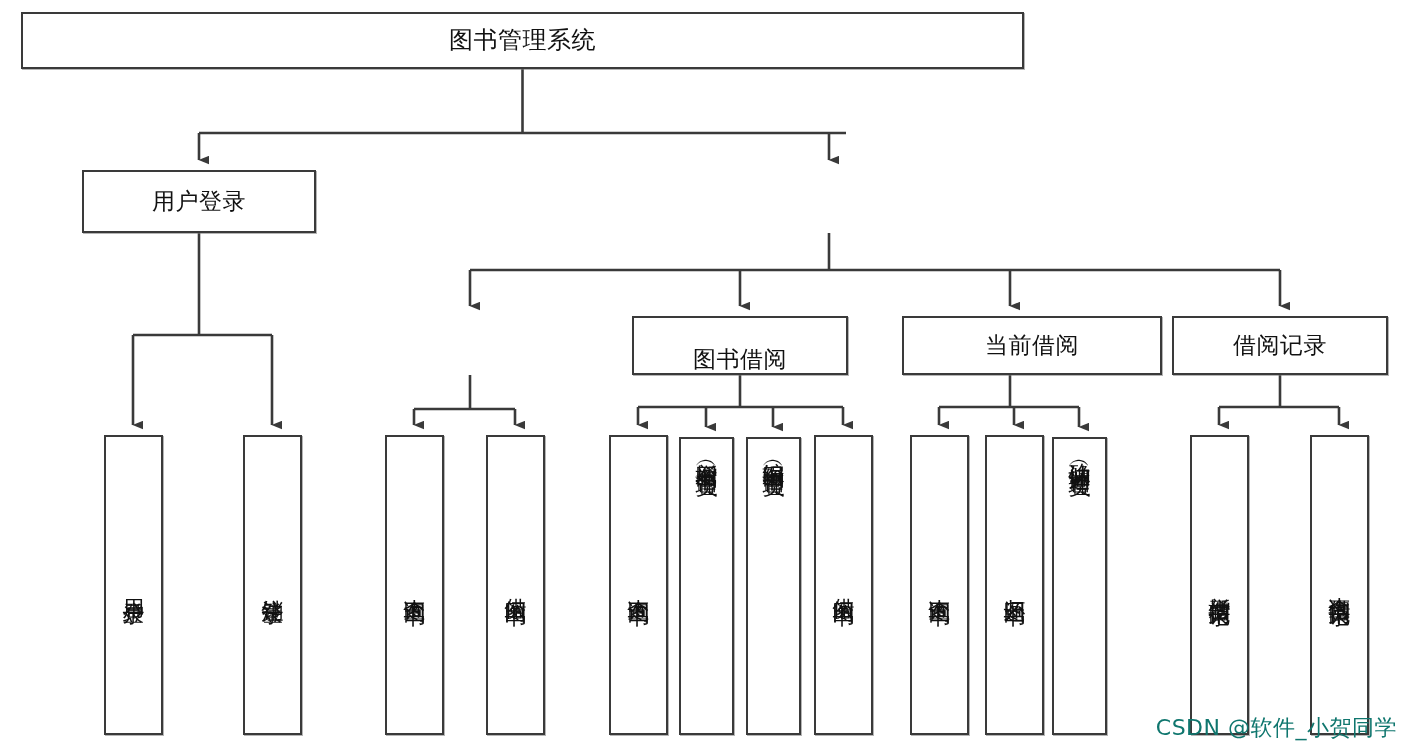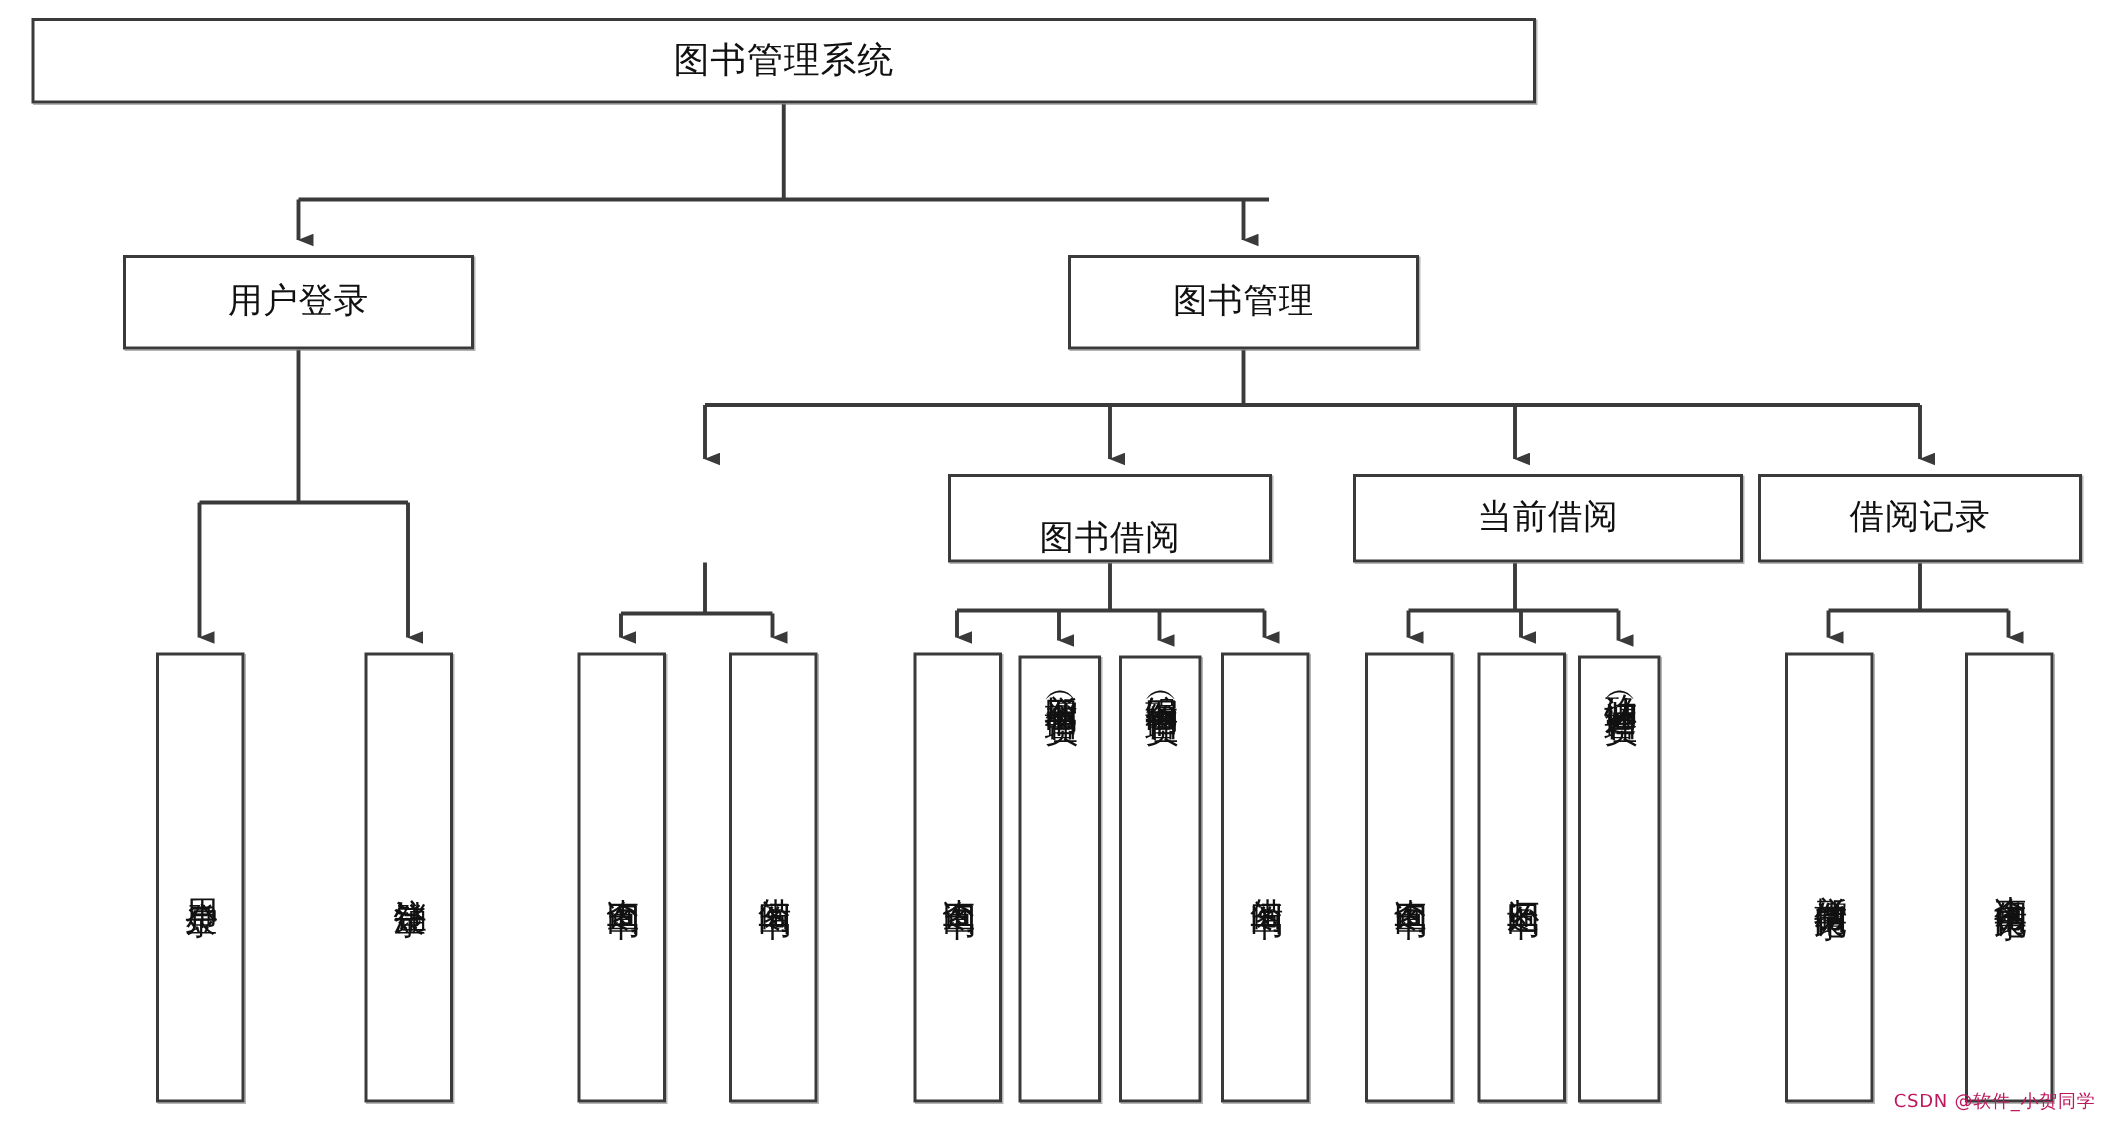--- a/index.html
+++ b/index.html
@@ -65,22 +65,22 @@
   .node.vert.tall-pad {
     justify-content: flex-start;
   }
   .node.vert.mid-pad {
     justify-content: center;
   }
   #watermark {
     position: absolute;
     right: 8px;
     bottom: 4px;
-    font-size: 12px;
-    color: #be185d;
+    font-size: 22px;
+    color: #0f766e;
     letter-spacing: 0.5px;
     white-space: nowrap;
     font-family: "DejaVu Sans", "Liberation Sans", sans-serif;
   }
 </style>
 </head>
 <body>
 
 <div id="diagram-root">
 
@@ -134,23 +134,20 @@
     </g>
   </svg>
 
   <div class="node horiz root" style="left:21px; top:12px; width:1003px; height:57px;">
     <span>图书管理系统</span>
   </div>
 
   <div class="node horiz" style="left:82px; top:170px; width:234px; height:63px;">
     <span>用户登录</span>
   </div>
-  <div class="node horiz" style="left:712px; top:170px; width:234px; height:63px;">
-    <span>图书管理</span>
-  </div>
 
   <div class="node horiz" style="left:632px; top:316px; width:216px; height:59px;align-items:flex-end;">
     <span>图书借阅</span>
   </div>
   <div class="node horiz" style="left:902px; top:316px; width:260px; height:59px;">
     <span>当前借阅</span>
   </div>
   <div class="node horiz" style="left:1172px; top:316px; width:216px; height:59px;">
     <span>借阅记录</span>
   </div>

